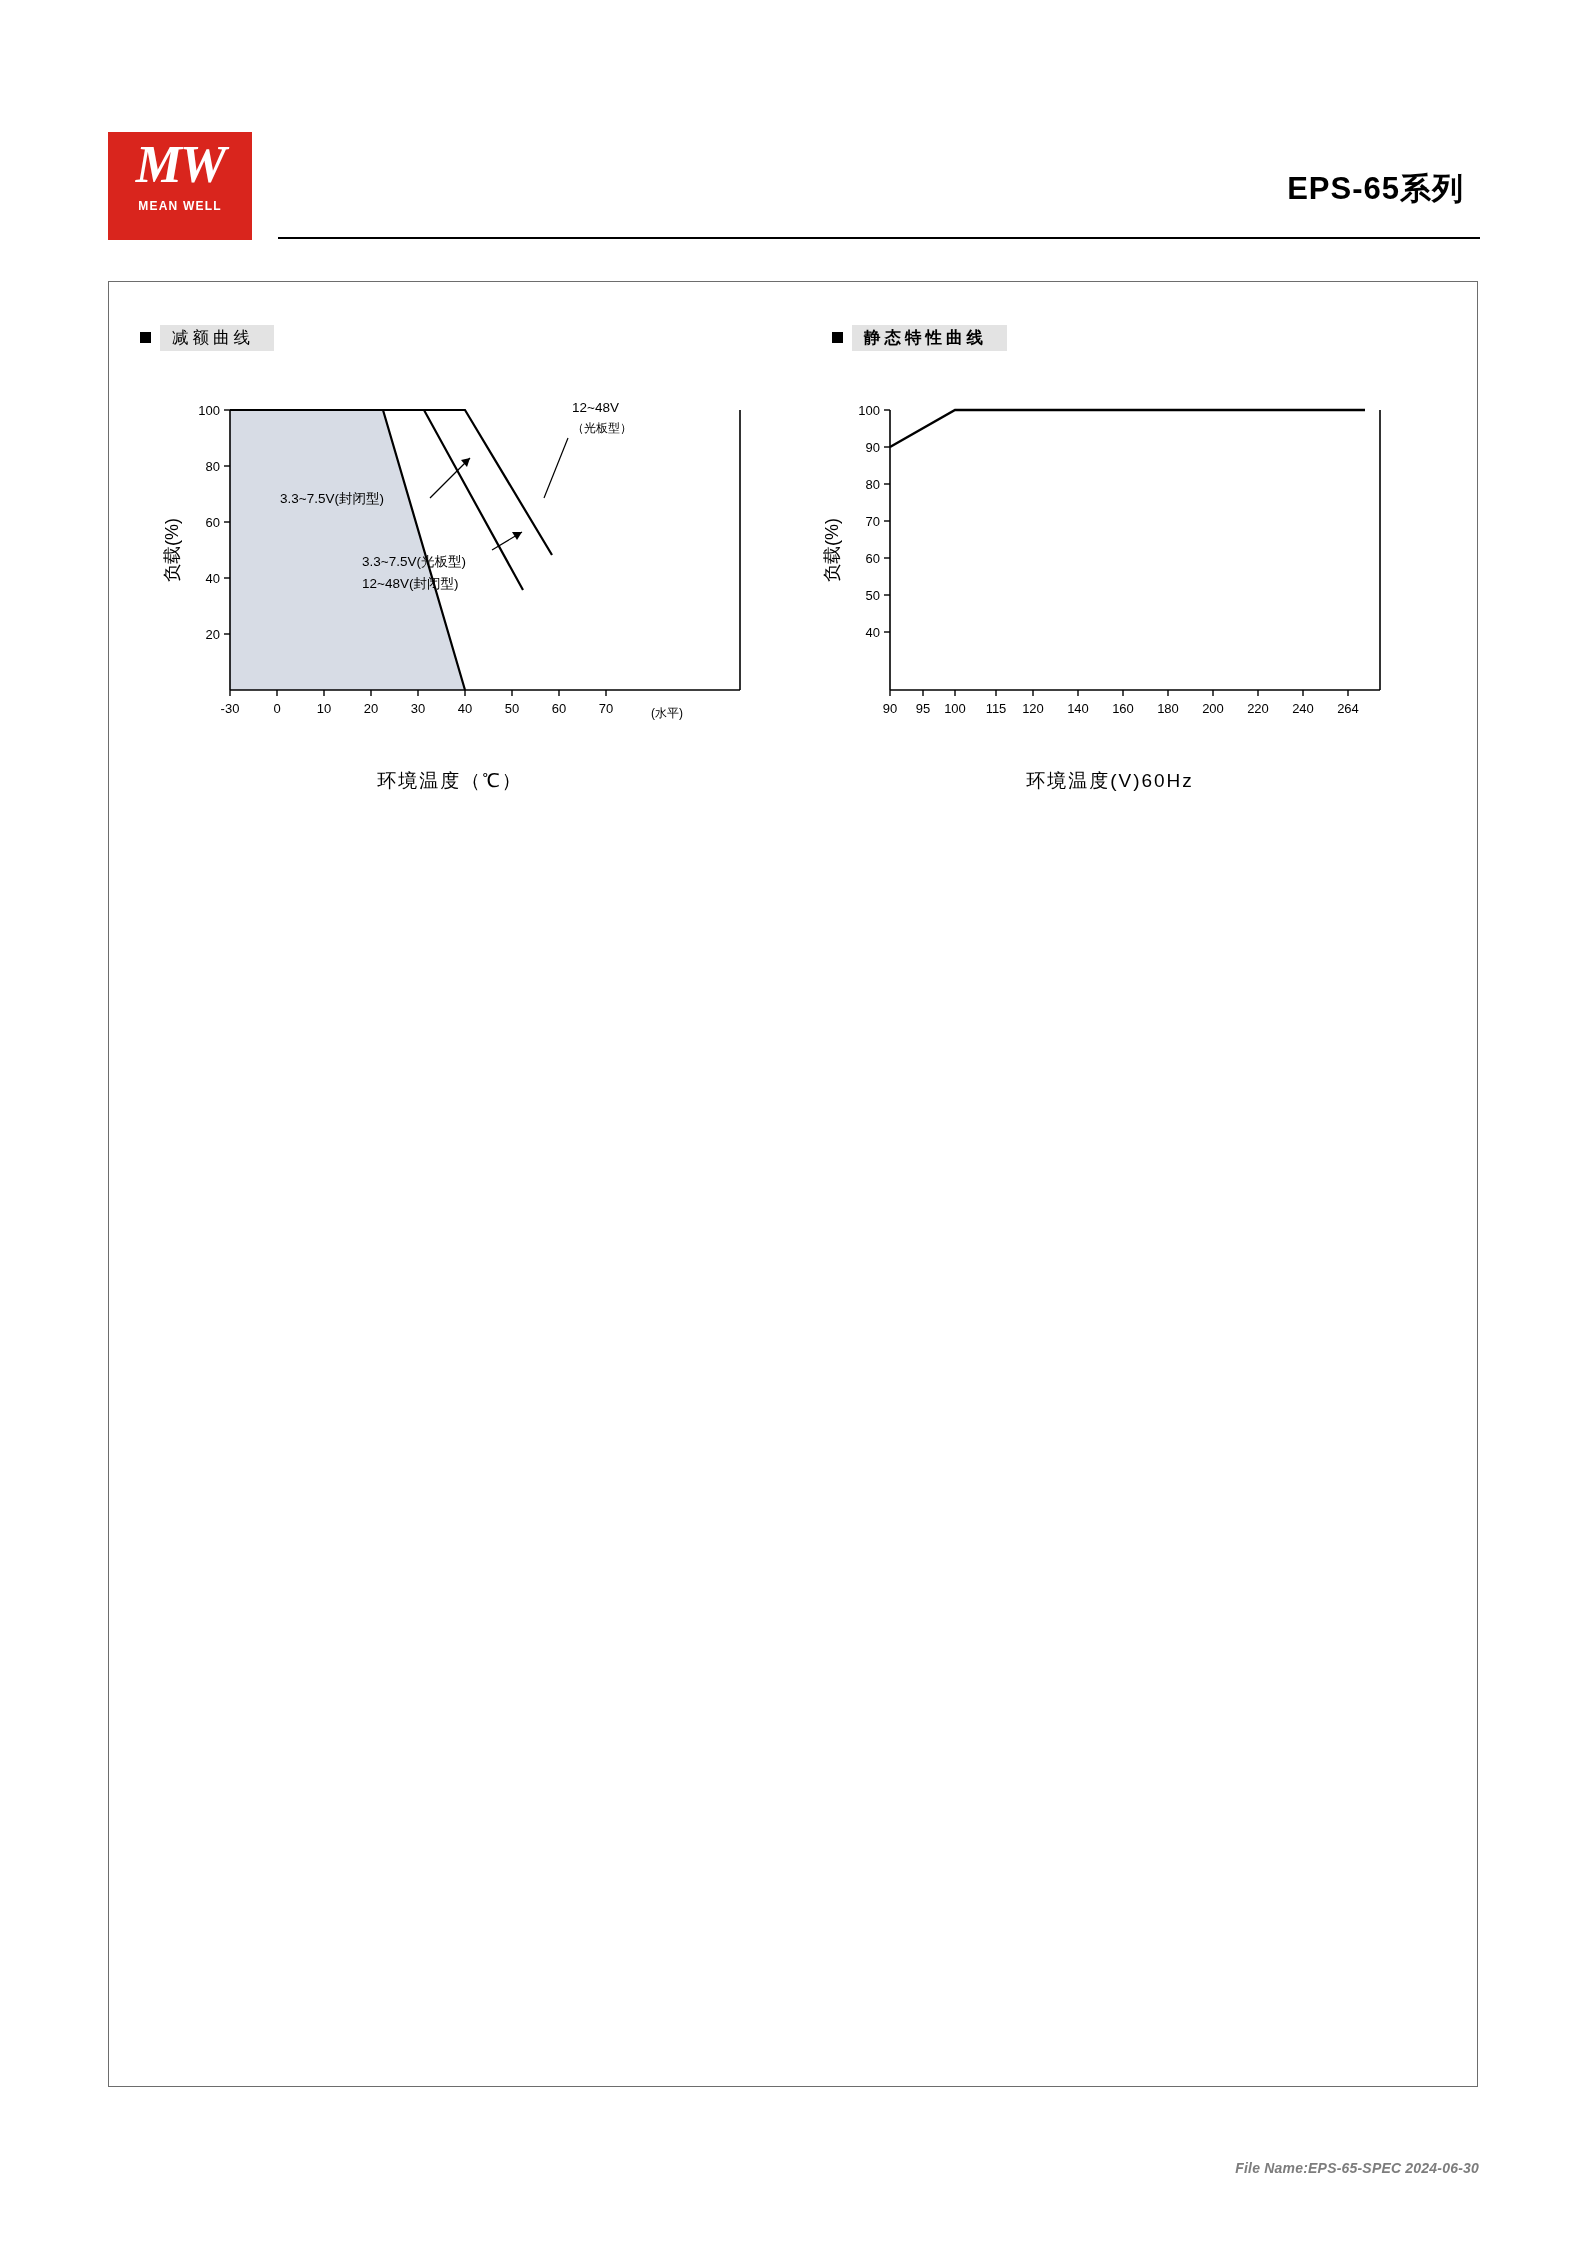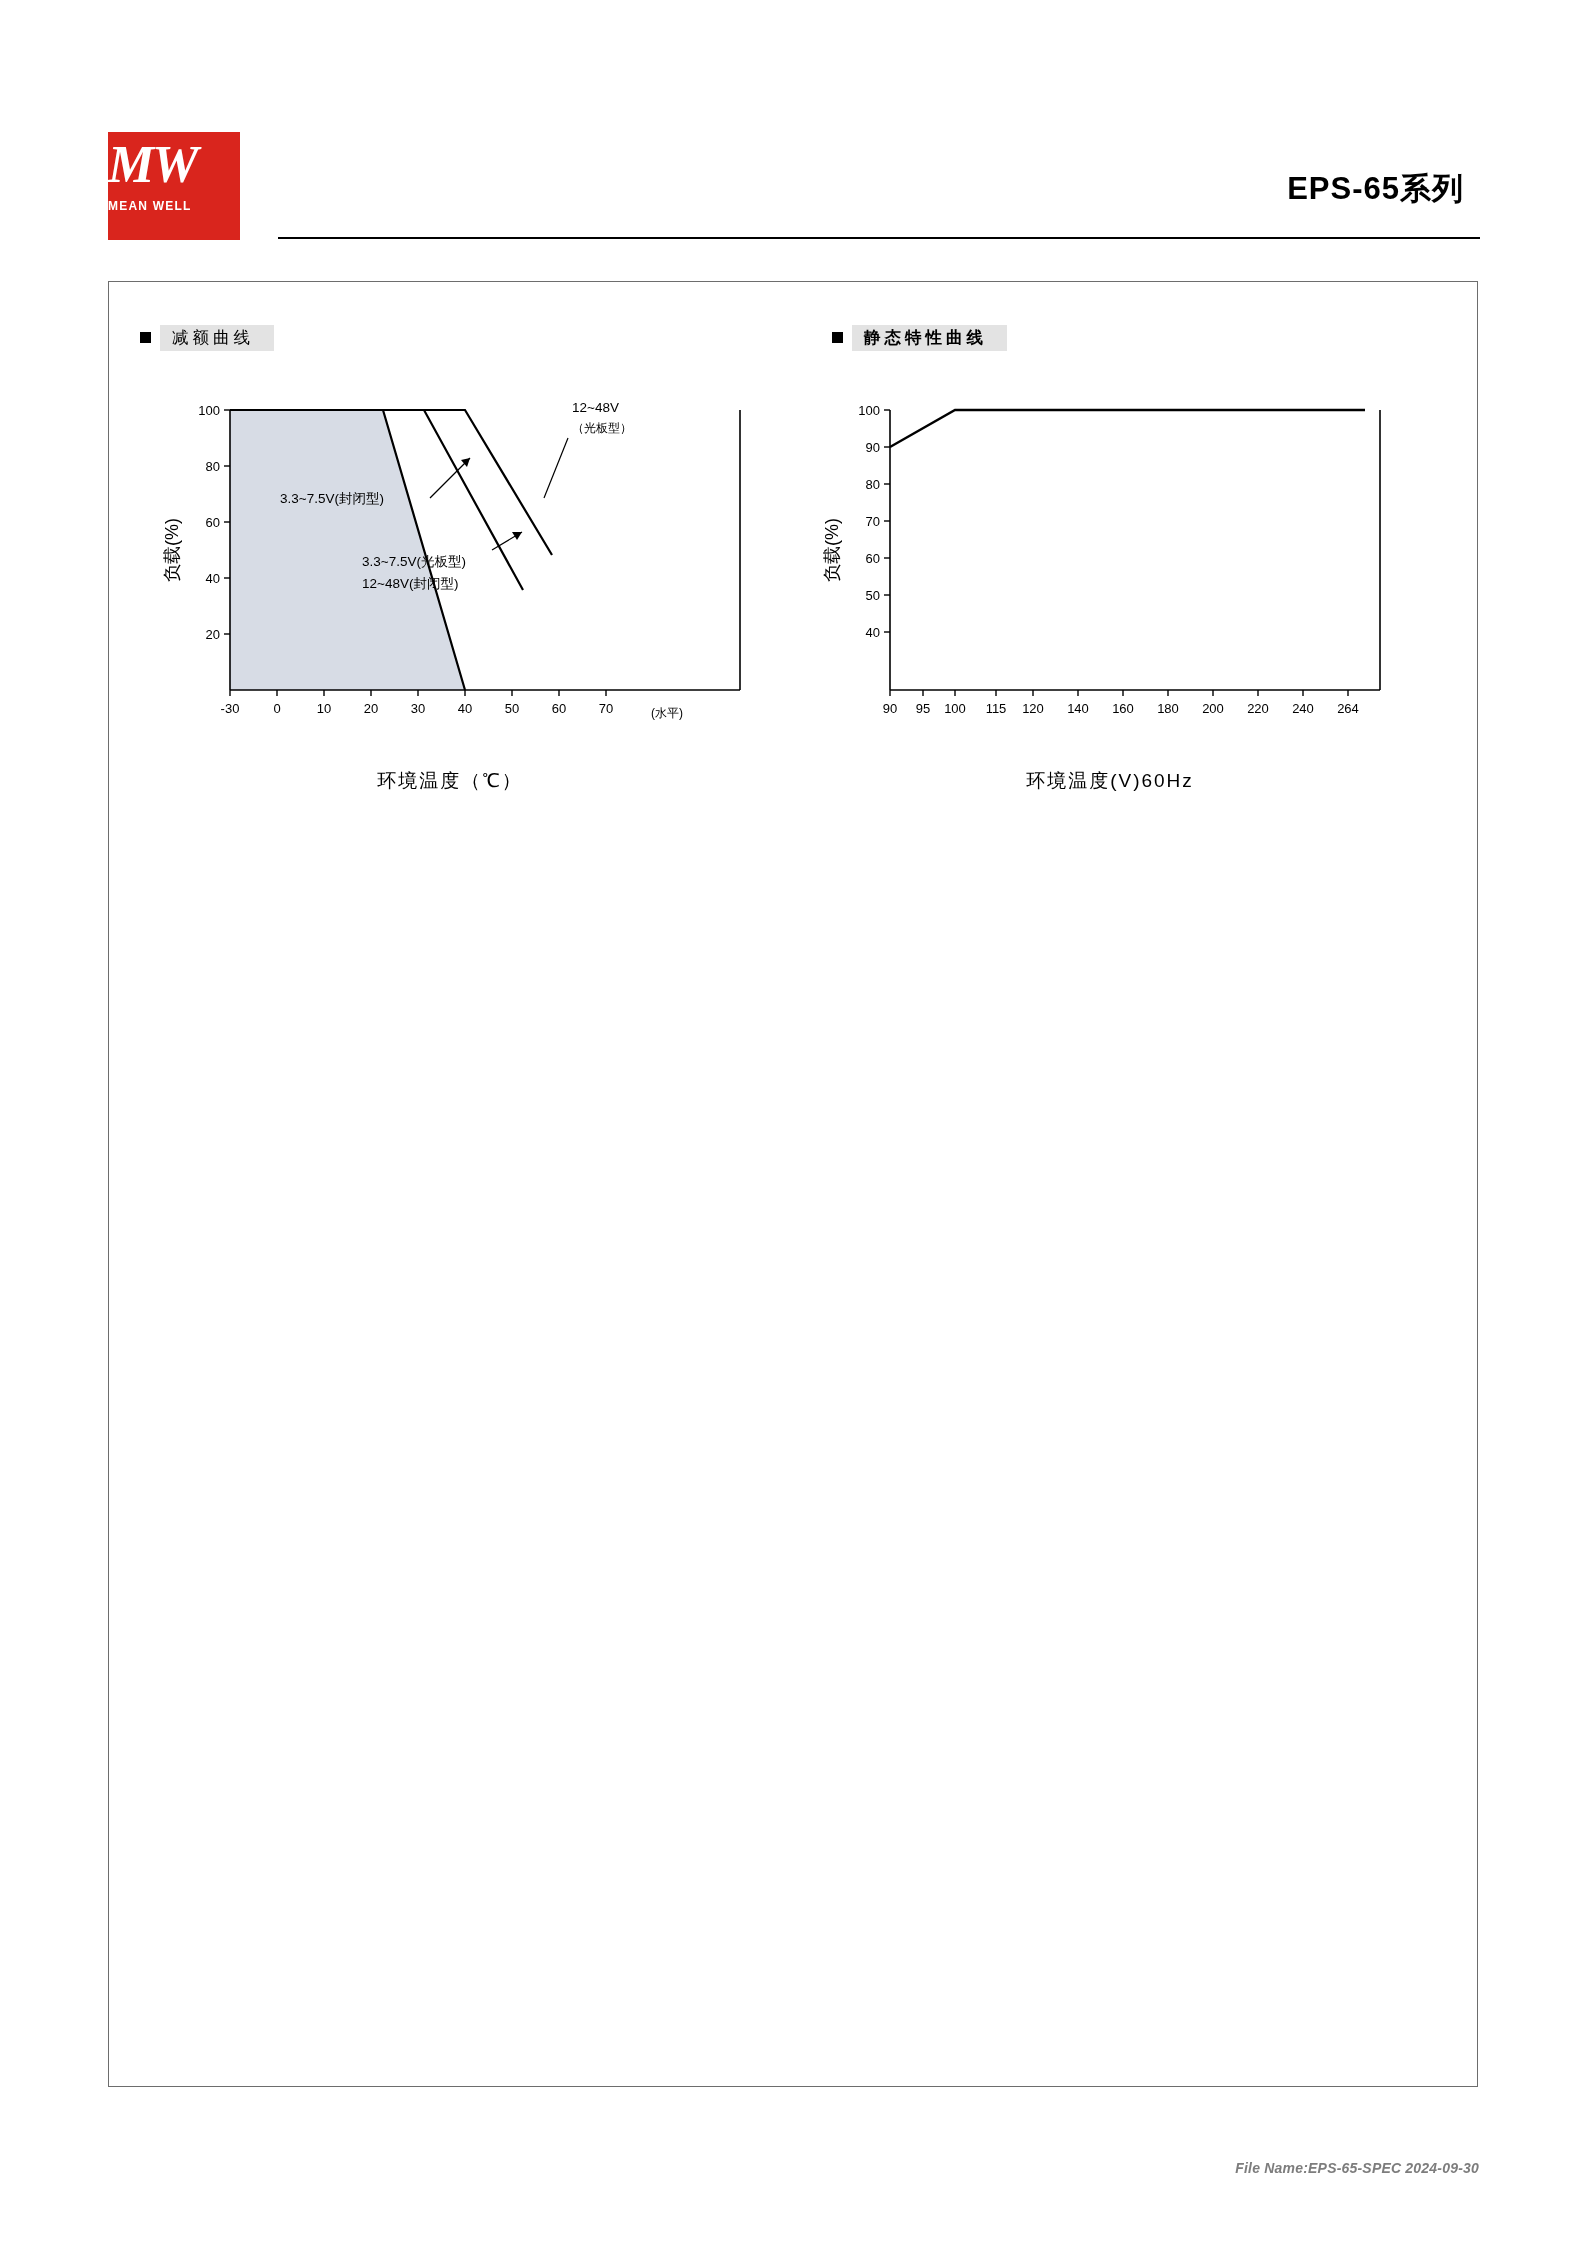--- a/index.html
+++ b/index.html
@@ -20,24 +20,25 @@
     position: absolute;
     left: 108px;
     top: 132px;
     width: 1372px;
     height: 108px;
   }
   .logo {
     position: absolute;
     left: 0;
     top: 0;
-    width: 132px;
+    width: 144px;
     height: 108px;
     background: #d9251d;
     color: #ffffff;
+    text-align: center;
   }
   .logo .mw-mark {
     font-family: "Liberation Serif", serif;
     font-weight: bold;
     font-style: italic;
     font-size: 52px;
     line-height: 66px;
     letter-spacing: -2px;
   }
   .logo .mw-name {
@@ -301,13 +302,13 @@
       <text x="458" y="323">220</text>
       <text x="503" y="323">240</text>
       <text x="548" y="323">264</text>
     </g>
 
     <text x="38" y="160" font-size="18" fill="#000" text-anchor="middle" transform="rotate(-90 38 160)">负载(%)</text>
   </svg>
 </div>
 <div class="axis-caption" id="cap-static">环境温度(V)60Hz</div>
 
-<div class="footer">File Name:EPS-65-SPEC  2024-09-30</div>
+<div class="footer">File Name:EPS-65-SPEC  2024-06-30</div>
 
 </body></html>

